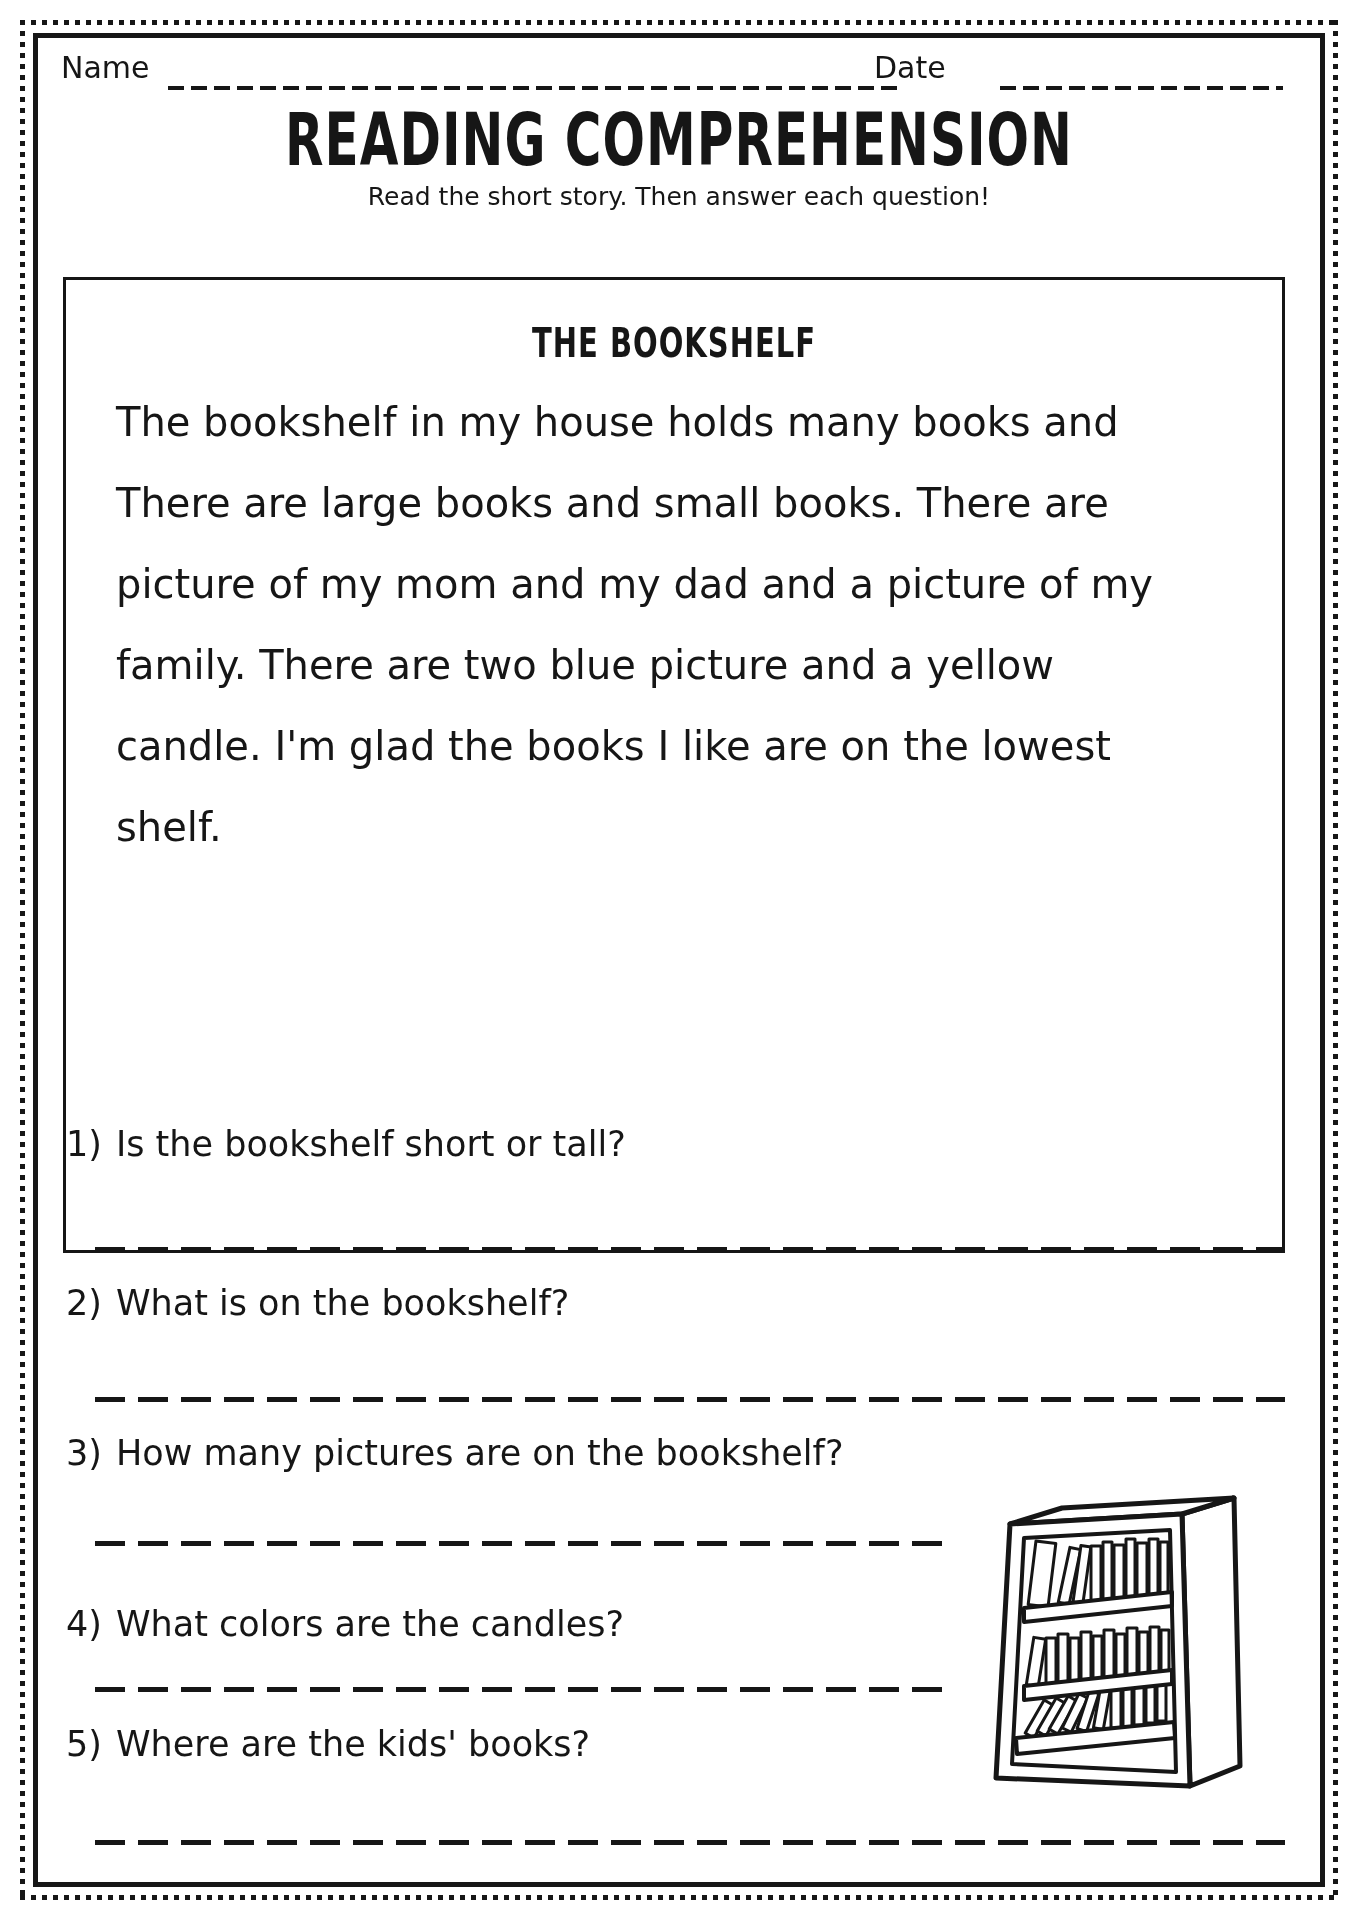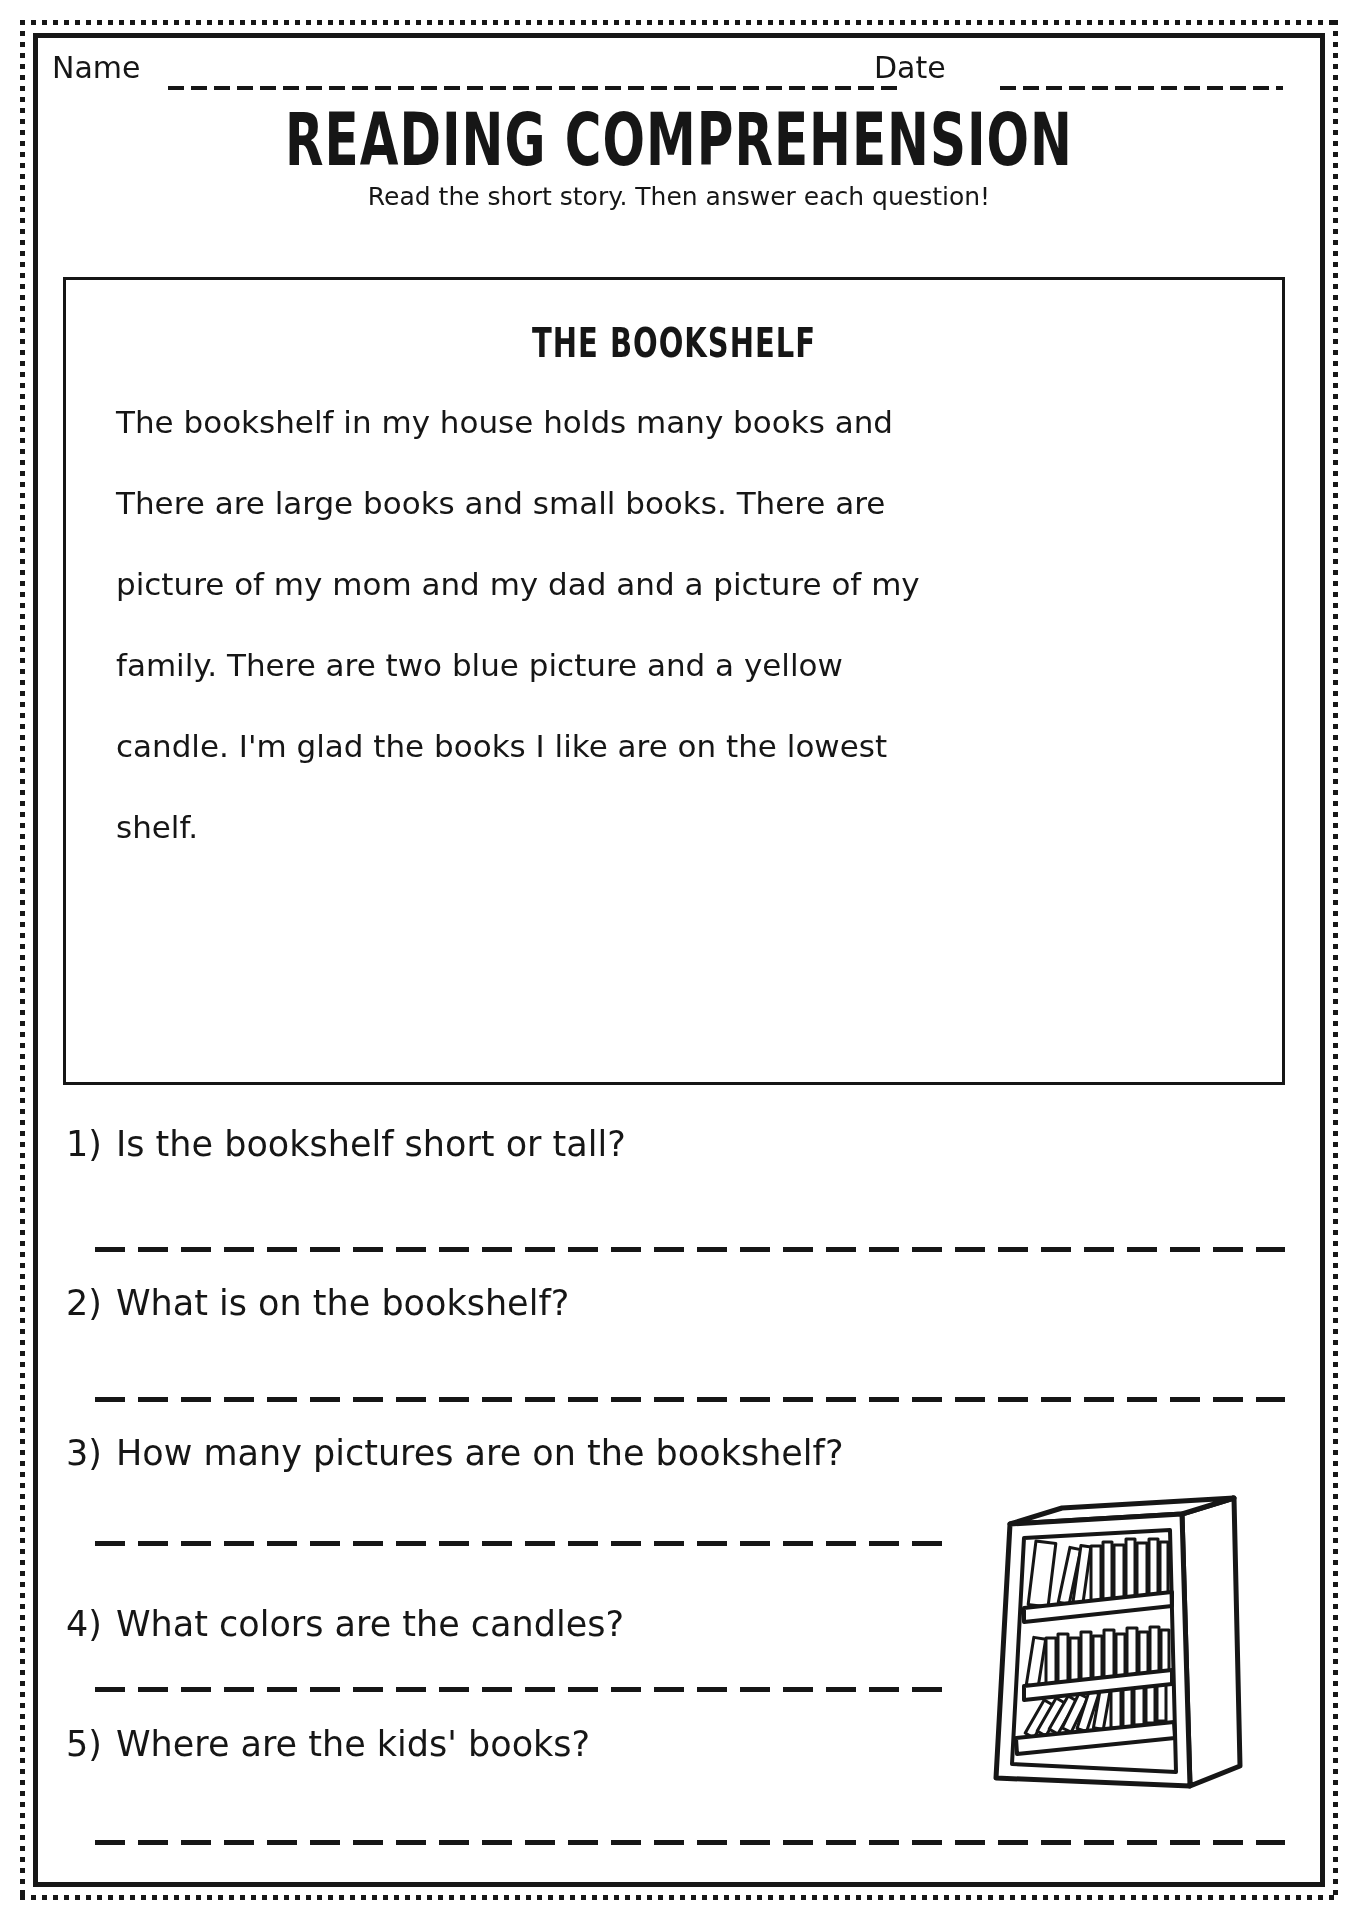--- a/index.html
+++ b/index.html
@@ -12,39 +12,39 @@
     background:repeating-linear-gradient(90deg,#161616 0 5px,transparent 5px 11px);}
   .dot-top{top:20px;} .dot-bottom{bottom:20px;}
   .dot-v{position:absolute;top:20px;bottom:20px;width:5px;
     background:repeating-linear-gradient(180deg,#161616 0 5px,transparent 5px 11px);}
   .dot-left{left:20px;} .dot-right{right:20px;}
   
   .solid-frame{position:absolute;top:33px;left:33px;right:33px;bottom:33px;
     border:5px solid #161616;}
   
   .hdr-label{position:absolute;top:50px;font-size:30px;line-height:36px;font-weight:500;}
-  .name-label{left:52px;text-align:center;} .date-label{left:874px;}
+  .name-label{left:61px;text-align:center;} .date-label{left:874px;}
   .wline{position:absolute;height:4px;
     background:repeating-linear-gradient(90deg,#161616 0 16px,transparent 16px 23px);}
   .name-line{left:168px;top:86px;width:730px;}
   .date-line{left:1000px;top:86px;width:283px;}
   
   .title{position:absolute;left:0;right:0;top:115px;text-align:center;
     font-size:50px;line-height:50px;font-weight:bold;letter-spacing:1px;
     transform:scaleY(1.45);transform-origin:center center;}
   .subtitle{position:absolute;left:0;right:0;top:182px;text-align:center;
     font-size:25px;line-height:30px;font-weight:500;}
   
-  .story-box{position:absolute;left:63px;top:277px;width:1222px;height:808px;
+  .story-box{position:absolute;left:63px;top:277px;width:1222px;height:976px;
     border:3px solid #161616;box-sizing:border-box;background:#fff;}
   .story-title{position:absolute;left:0;right:0;top:48px;text-align:center;
     font-size:29px;line-height:30px;font-weight:bold;letter-spacing:1px;
     transform:scaleY(1.4);transform-origin:center center;}
   .story-lines{position:absolute;left:50px;right:20px;top:102px;
-    font-size:31px;line-height:81px;}
+    font-size:40px;line-height:81px;}
   .story-line{white-space:nowrap;}
   
   .q{position:absolute;left:66px;font-size:35px;line-height:44px;white-space:nowrap;}
   .q-num{margin-right:14px;}
   .aline{position:absolute;left:95px;height:5px;
     background:repeating-linear-gradient(90deg,#161616 0 30px,transparent 30px 43px);}
   .a-full{width:1190px;} .a-short{width:857px;}
   
   .shelf-art{position:absolute;left:988px;top:1488px;width:272px;height:318px;}
 </style>

